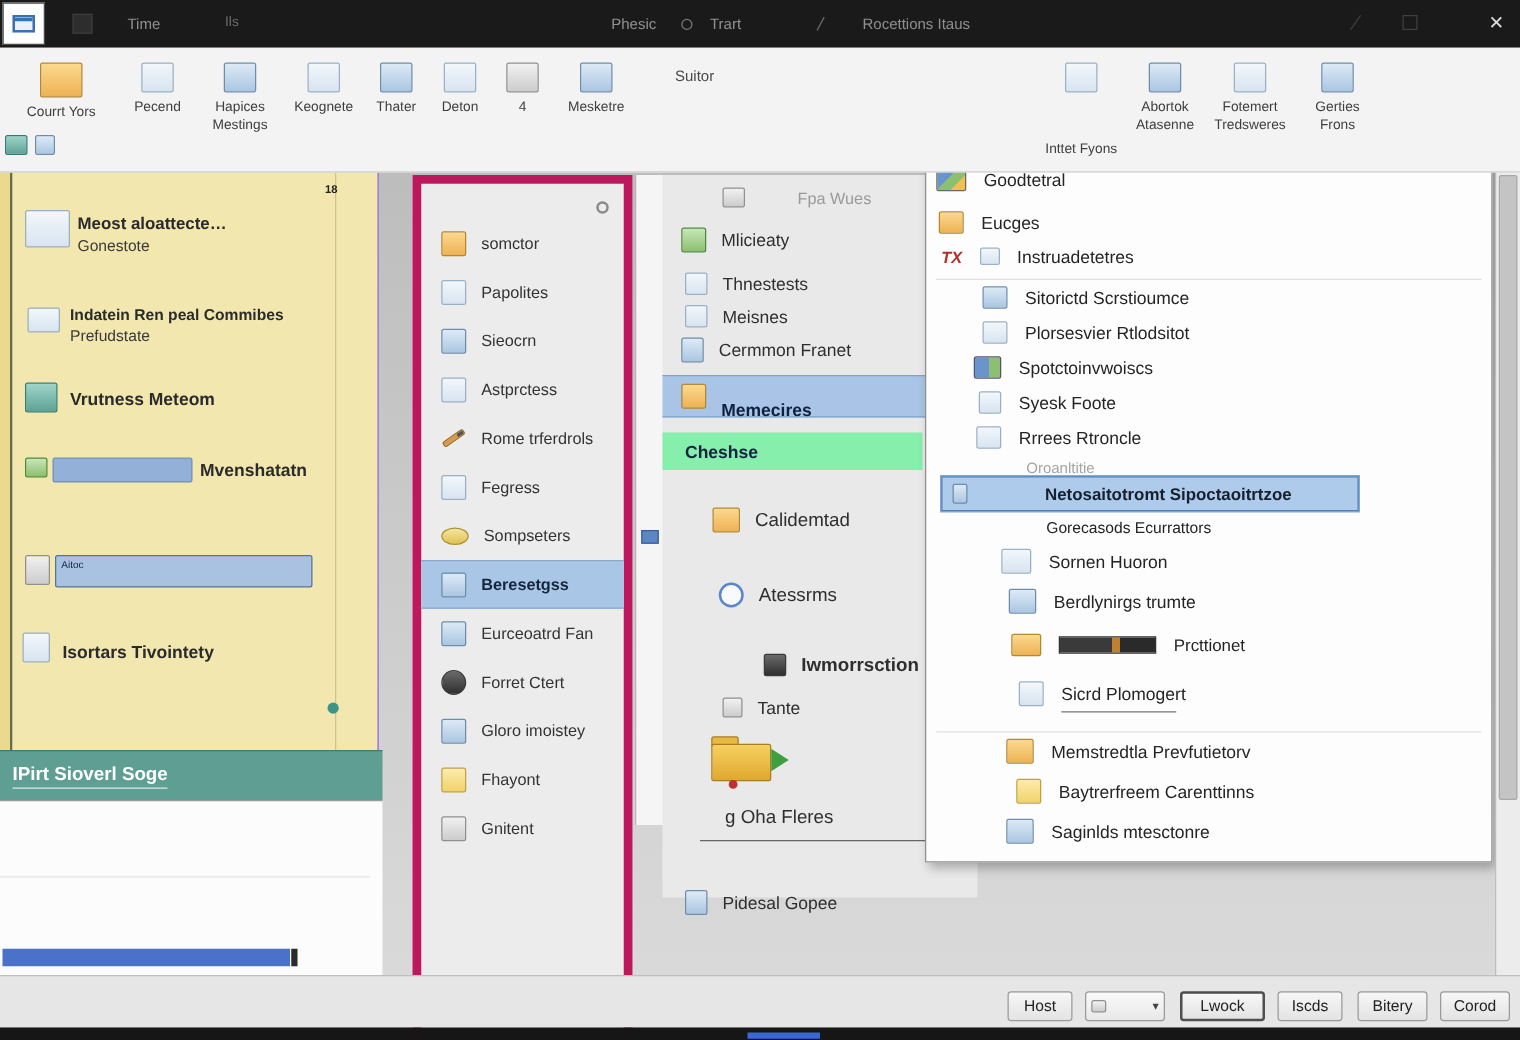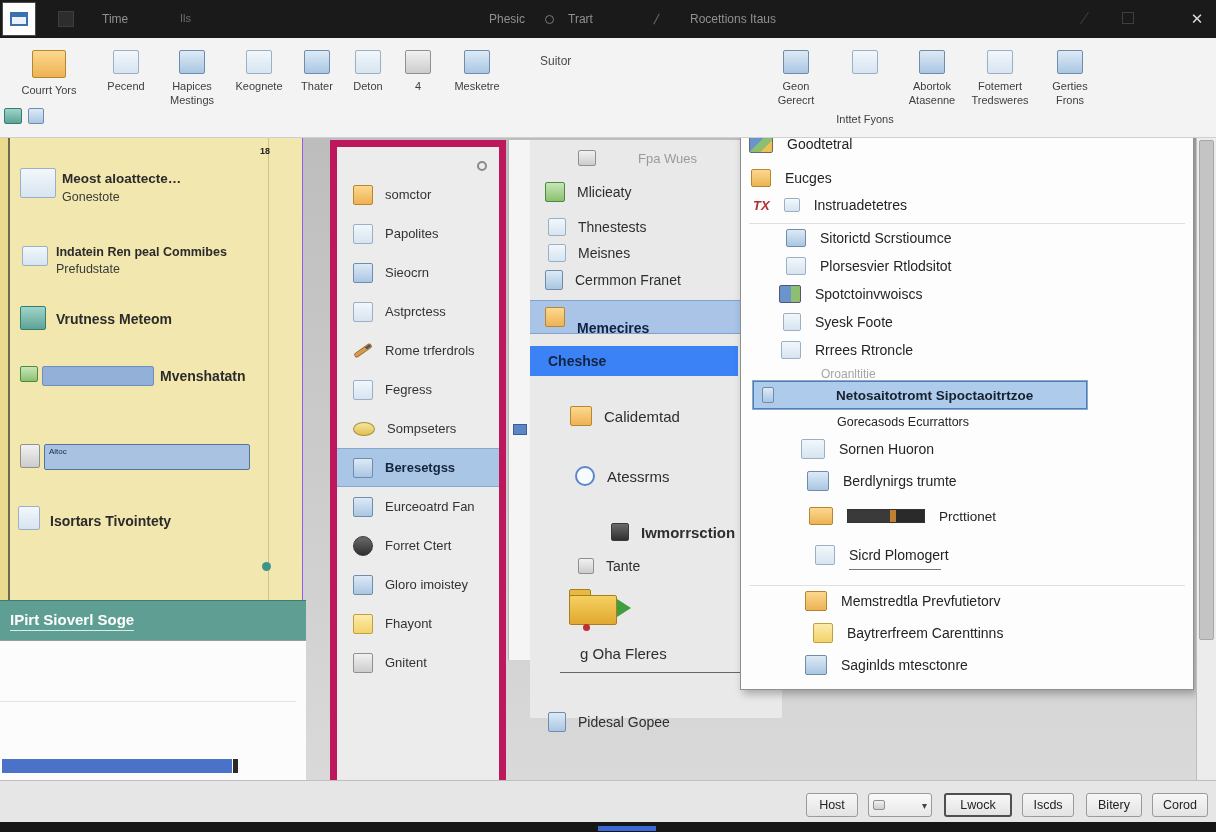--- a/index.html
+++ b/index.html
@@ -84,21 +84,21 @@
 
   
   .panel-b { position:absolute; left:530px; top:140px; width:252px; height:578px; background:#e9e9e9; }
   .pb-item { position:absolute; display:flex; align-items:center; gap:12px; cursor:pointer; }
   .pb-label { font-size:14px; color:#2e2e2e; white-space:nowrap; }
   .pb-label.dis { color:#9a9a9a; font-size:13px; }
   .pb-label.lg { font-size:15px; }
   .pb-label.bold { font-weight:700; }
   .pb-sel { position:absolute; left:0; top:160px; width:216px; height:34px; background:#a9c4e6; border-top:1px solid #7fa3cc; border-bottom:1px solid #7fa3cc; display:flex; align-items:center; gap:12px; padding-left:15px; cursor:pointer; }
   .pb-sel .pb-label { font-weight:700; color:#102040;margin-top:22px; }
-  .pb-band { position:absolute; left:0; top:206px; width:208px; height:30px; background:#3b82f6; display:flex; align-items:center; padding-left:18px; cursor:pointer; }
+  .pb-band { position:absolute; left:0; top:206px; width:208px; height:30px; background:#86efac; display:flex; align-items:center; padding-left:18px; cursor:pointer; }
   .pb-band .pb-label { font-weight:700; color:#14233f; }
   .pb-underline { position:absolute; left:30px; top:532px; width:185px; height:1px; background:#666; }
   .pb-folder { position:absolute; left:35px; top:443px; width:66px; height:50px; cursor:pointer; }
   .pb-folder .body { position:absolute; left:4px; top:12px; width:48px; height:30px; background:linear-gradient(#f6d060,#e0a830); border:1px solid #a87f20; border-radius:2px; }
   .pb-folder .tab { position:absolute; left:4px; top:6px; width:22px; height:8px; background:#e8b840; border:1px solid #a87f20; border-radius:2px 2px 0 0; }
   .pb-folder .arrow { position:absolute; right:0; top:16px; width:0; height:0; border-left:14px solid #3f9f3f; border-top:9px solid transparent; border-bottom:9px solid transparent; }
   .pb-folder .dot { position:absolute; left:18px; bottom:2px; width:7px; height:7px; border-radius:50%; background:#c03030; }
 
   
   .dropdown { position:absolute; left:740px; top:128px; width:454px; height:562px; background:#fdfdfd; border:1px solid #8f8f8f; box-shadow:3px 4px 8px rgba(0,0,0,.28); }
@@ -435,24 +435,20 @@
         <span class="ic gray rib"></span>
         <span class="rlabel">4</span>
       </div>
     <div class="rbtn" style="left:444px;width:66px;">
         <span class="ic rib"></span>
         <span class="rlabel">Mesketre</span>
       </div>
 
     <span class="rgroup">Suitor</span>
 
-    <div class="rbtn" style="left:764px;width:64px;">
-        <span class="ic rib"></span>
-        <span class="rlabel">Geon Gerecrt</span>
-      </div>
     <div class="rbtn" style="left:834px;width:62px;gap:39px;">
         <span class="ic pale rib"></span>
         <span class="rlabel">Inttet Fyons</span>
       </div>
     <div class="rbtn" style="left:900px;width:64px;">
         <span class="ic rib"></span>
         <span class="rlabel">Abortok Atasenne</span>
       </div>
     <div class="rbtn" style="left:966px;width:68px;">
         <span class="ic pale rib"></span>

